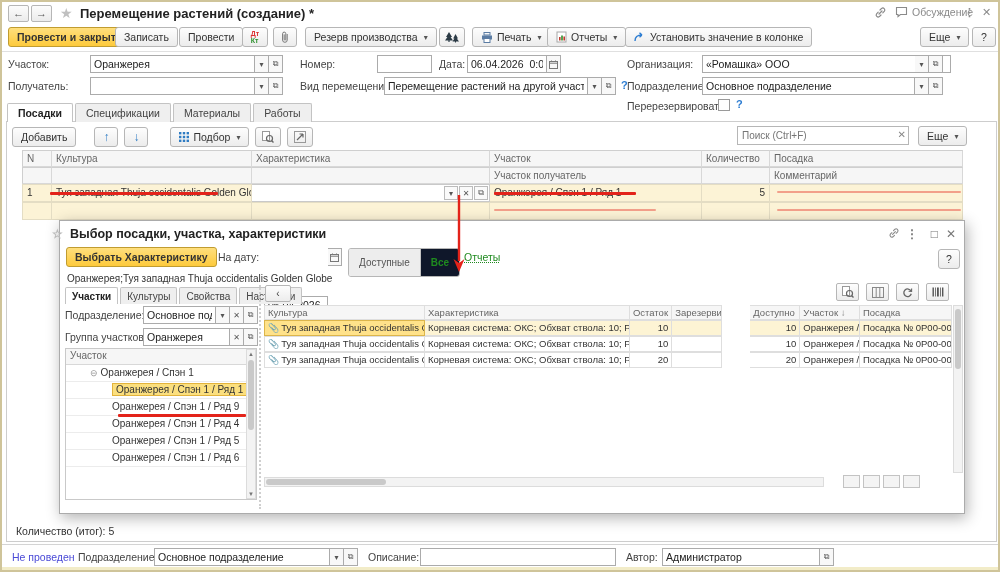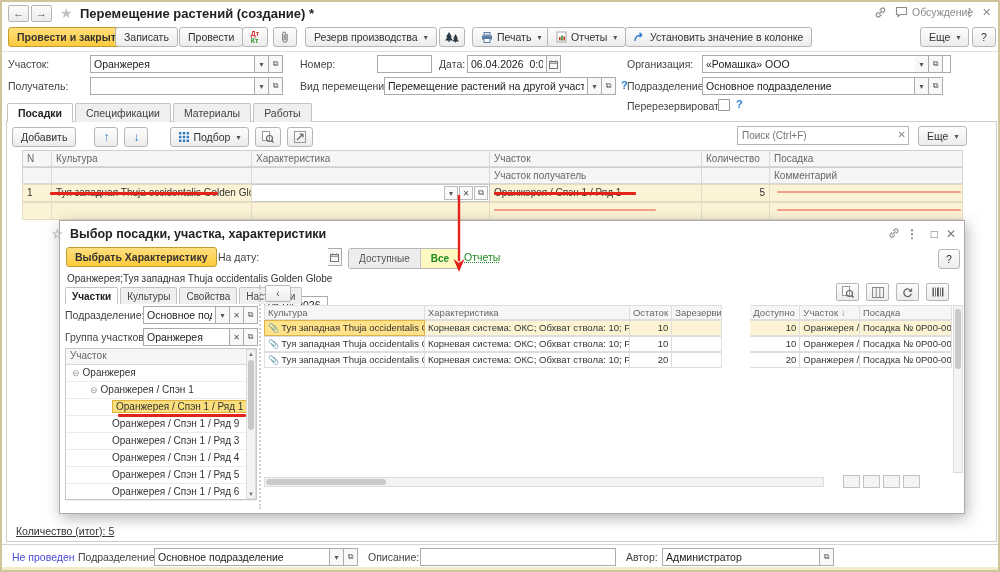--- a/index.html
+++ b/index.html
@@ -62,24 +62,24 @@
   .cellbtns span { width:14px; height:14px; border:1px solid #bbb; background:#fafafa; font-size:8px; color:#555;
                    display:flex; align-items:center; justify-content:center; margin-left:1px; cursor:pointer; }
 
   
   .modal { position:absolute; left:57px; top:218px; width:906px; height:294px; background:#fff;
            border:1px solid #ababab; box-shadow:2px 4px 14px rgba(0,0,0,.3); z-index:10; }
   .m-title { position:absolute; left:10px; top:6px; font-size:12.5px; font-weight:bold; color:#222; }
   .m-star { position:absolute; left:-18px; top:0px; color:#b9b9b9; font-size:12px; }
   .m-winbtn { position:absolute; top:6px; color:#777; font-size:12px; cursor:pointer; }
   .m-tb { position:absolute; left:6px; top:26px; height:22px; width:894px; }
-  .seg { position:absolute; left:282px; top:1px; display:flex; border:1px solid #b6b6b6; border-radius:3px; overflow:hidden; height:21px; }
+  .seg { position:absolute; left:282px; top:1px; display:flex; border:1px solid #b6b6b6; border-radius:3px; overflow:hidden; height:29px; }
   .seg div { padding:0 10px; font-size:10px; display:flex; align-items:center; cursor:pointer; }
   .seg .segl { background:#ededed; color:#555; border-right:1px solid #c4c4c4; }
-  .seg .segr { background:#fef9c3; color:#1f8a1f; font-weight:bold; }
+  .seg .segr { background:#0f172a; color:#1f8a1f; font-weight:bold; }
   .greenlink { color:#1f8a1f; text-decoration:underline; text-decoration-style:dotted; font-size:10.5px; cursor:pointer; }
   .m-sub { position:absolute; left:7px; top:52px; font-size:10px; color:#333; }
   .m-tabs { position:absolute; left:5px; top:66px; display:flex; }
   .m-tabs .tab { height:17px; padding:0 6px; font-size:10px; }
   .lpanel { position:absolute; left:5px; top:85px; width:192px; }
   .lfield { position:relative; height:20px; }
   .ltree { position:absolute; left:5px; top:127px; width:192px; height:152px; border:1px solid #c9c9c9; font-size:10px; }
   .ltree .th { height:16px; background:#f6f6f6; border-bottom:1px solid #d8d8d8; color:#666; padding:1px 4px; }
   .trow { height:17px; line-height:16px; border-bottom:1px solid #ececec; padding-left:6px; white-space:nowrap; overflow:hidden; cursor:pointer; }
   .trow .exp { color:#999; margin-right:3px; font-size:9px; }
@@ -111,21 +111,21 @@
   .hscroll .thumb { position:absolute; left:1px; top:1px; width:120px; height:6px; background:#c9c9c9; border-radius:3px; }
   .pagebtns { position:absolute; left:580px; top:192px; display:flex; gap:3px; }
   .pagebtns span { width:17px; height:13px; border:1px solid #c3c3c3; background:#f4f4f4; display:block; cursor:pointer; }
 
   
   .ann { position:absolute; background:#e3231a; height:3px; z-index:40; border-radius:1px; }
   .ann.faint { height:2px; opacity:.4; }
   .annsvg { position:absolute; z-index:40; }
 
   
-  .totals { position:absolute; left:14px; top:523px; font-size:10.5px; color:#333;text-decoration:underline; }
+  .totals { position:absolute; left:14px; top:523px; font-size:10.5px; color:#333; }
   .fsep { position:absolute; left:0; top:542px; width:100%; border-top:1px solid #d4d4d4; }
   .footer { position:absolute; left:0; top:544px; width:100%; height:24px; }
   .status { position:absolute; left:10px; top:5px; color:#4a4ad7; font-size:10.5px; }
   .bstrip { position:absolute; left:0; bottom:0; width:100%; height:3px; background:#f2ecc8; }
   svg { display:block; }
 </style>
 </head>
 <body>
 
 <div class="app">
@@ -435,25 +435,23 @@
       <div class="lfield" style="margin-top:2px;">
         <div class="lbl" style="left:0; top:3px;">Группа участков:</div>
         <input class="inp" style="left: 78px; top: 0px; width: 87px;" value="Оранжерея">
         <span class="fb" style="left:165px; top:0;">✕</span>
         <span class="fb" style="left:179px; top:0;">⧉</span>
       </div>
     </div>
 
     <div class="ltree">
       <div class="th">Участок</div>
-      <div class="trow"><span class="exp">⊖</span><span class="tl">Оранжерея</span></div>
       <div class="trow ind1"><span class="exp">⊖</span><span class="tl">Оранжерея / Спэн 1</span></div>
       <div class="trow ind2 sel"><span class="tl">Оранжерея / Спэн 1 / Ряд 1</span></div>
       <div class="trow ind2"><span class="tl">Оранжерея / Спэн 1 / Ряд 9</span></div>
-      <div class="trow ind2"><span class="tl">Оранжерея / Спэн 1 / Ряд 3</span></div>
       <div class="trow ind2"><span class="tl">Оранжерея / Спэн 1 / Ряд 4</span></div>
       <div class="trow ind2"><span class="tl">Оранжерея / Спэн 1 / Ряд 5</span></div>
       <div class="trow ind2"><span class="tl">Оранжерея / Спэн 1 / Ряд 6</span></div>
       <div class="vscroll" style="right:0; top:0; height:150px;">
         <span class="sarr" style="top:1px;">▲</span>
         <div class="thumb" style="top:10px; height:70px;"></div>
         <span class="sarr" style="bottom:1px;">▼</span>
       </div>
     </div>
 

